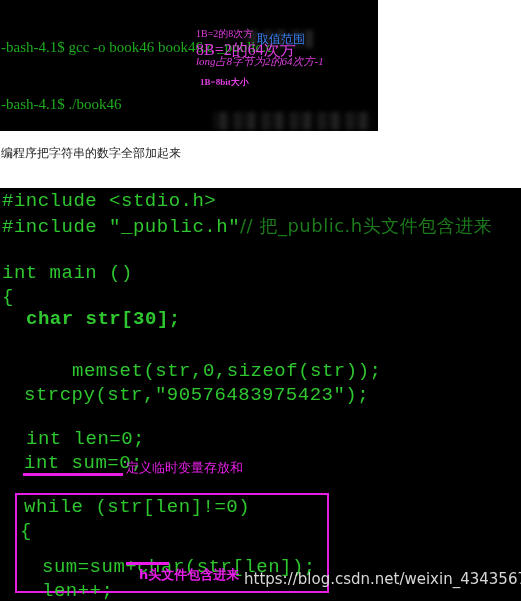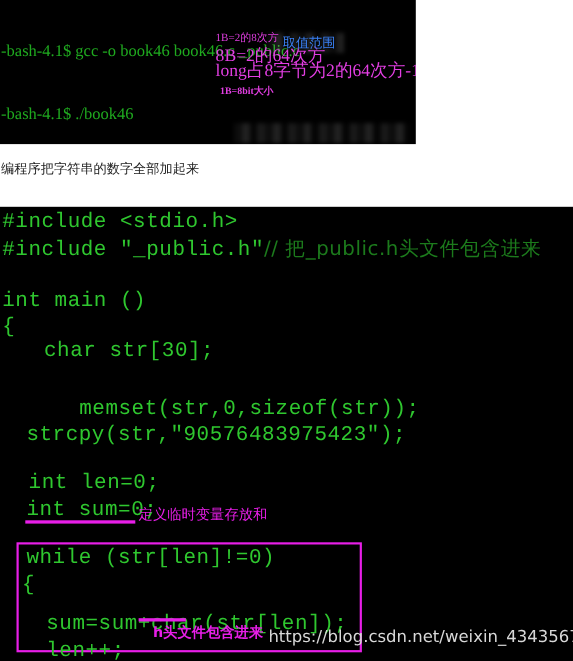--- a/index.html
+++ b/index.html
@@ -54,21 +54,21 @@
 
   
   .term-note {
     position: absolute;
     color: #e23ee2;
     font-family: "Liberation Serif", "DejaVu Serif", serif;
     white-space: pre;
   }
   #note-1 { left: 196px; top: 27px;  font-size: 10px; }
   #note-2 { left: 196px; top: 40px;  font-size: 16px; }
-  #note-3 { left: 196px; top: 54px;  font-size: 16px; }
+  #note-3 { left: 196px; top: 54px;  font-size: 11px; font-style: italic; }
   #note-4 { left: 200px; top: 76px;  font-size: 9px;  font-weight: bold; }
   #note-range {
     left: 257px; top: 31px;
     font-size: 12px;
     color: #3b82f6;
     font-family: "DejaVu Sans", sans-serif;
     text-shadow: 0 0 2px #000;
     z-index: 5;
   }
 
@@ -176,21 +176,21 @@
 
   <div class="code-line" style="left:2px;  top:2px;">#include &lt;stdio.h&gt;</div>
 
   <div class="code-line" style="left:2px;  top:26px;"><span>#include "_public.h"</span><span class="code-comment code-cn">// 把_public.h头文件包含进来</span></div>
 
   <div class="code-line" style="left:2px;  top:74px;">int main ()</div>
   <div class="code-line" style="left:2px;  top:98px;">{</div>
 
   <div class="hl-box" id="box-1"></div>
 
-  <div class="code-line" style="left:40px; top:120px;">char str[30];</div>
+  <div class="code-line" style="left:26px; top:120px;font-weight:bold;">char str[30];</div>
   <div class="code-line" style="left:24px; top:172px;margin-left:48px;">memset(str,0,sizeof(str));</div>
   <div class="code-line" style="left:24px; top:196px;">strcpy(str,"90576483975423");</div>
 
   <div class="code-line" style="left:26px; top:240px;">int len=0;</div>
   <div class="code-line" style="left:24px; top:264px;">int sum=0;</div>
 
   <div class="code-line" style="left:24px; top:308px;">while (str[len]!=0)</div>
   <div class="code-line" style="left:20px; top:332px;">{</div>
   <div class="code-line" style="left:42px; top:368px;">sum=sum+char(str[len]);</div>
   <div class="code-line" style="left:42px; top:392px;">len++;</div>

